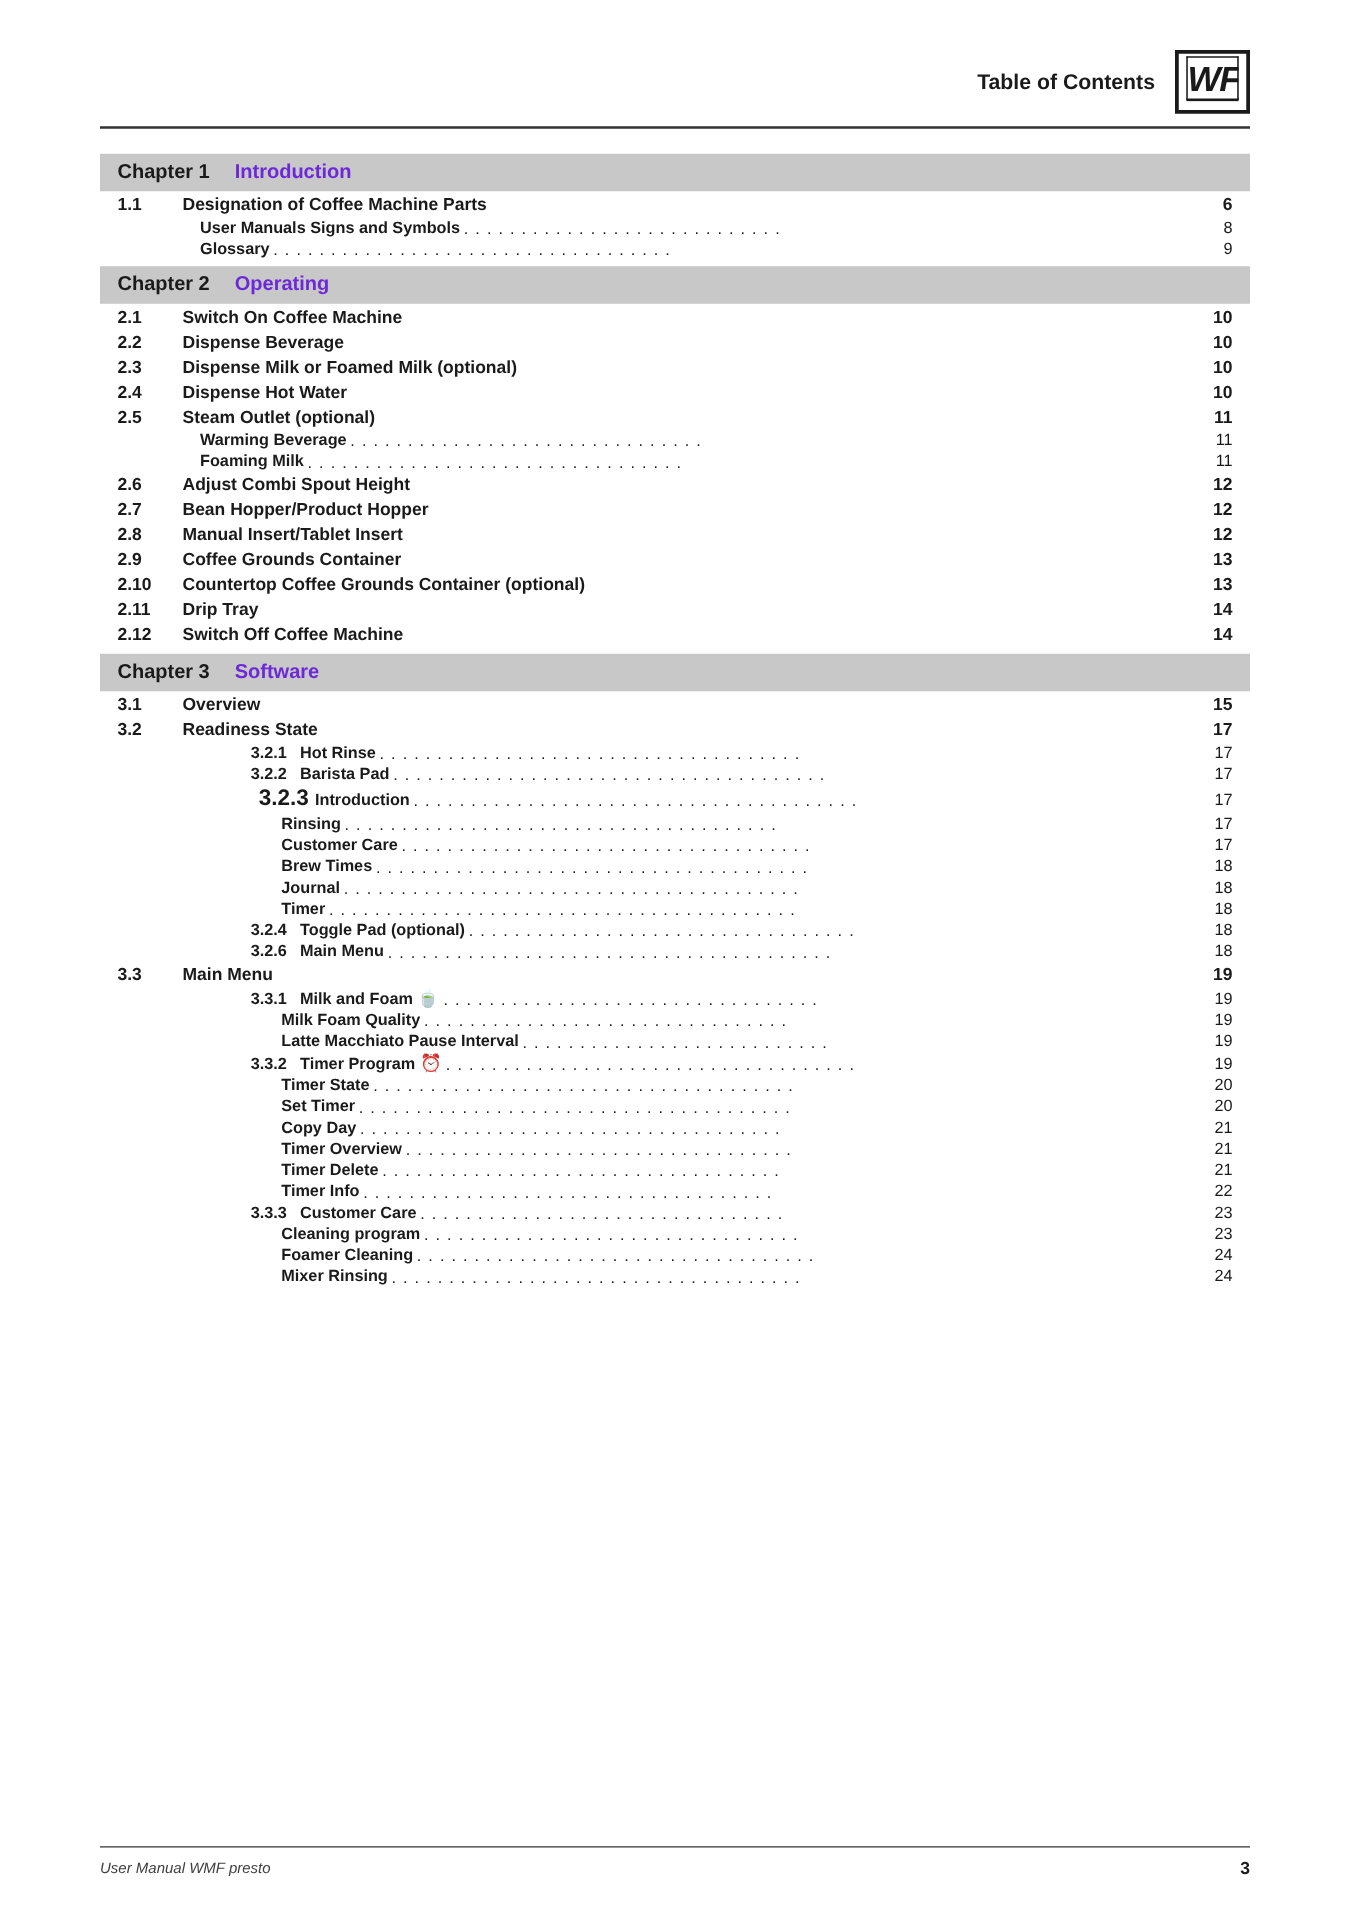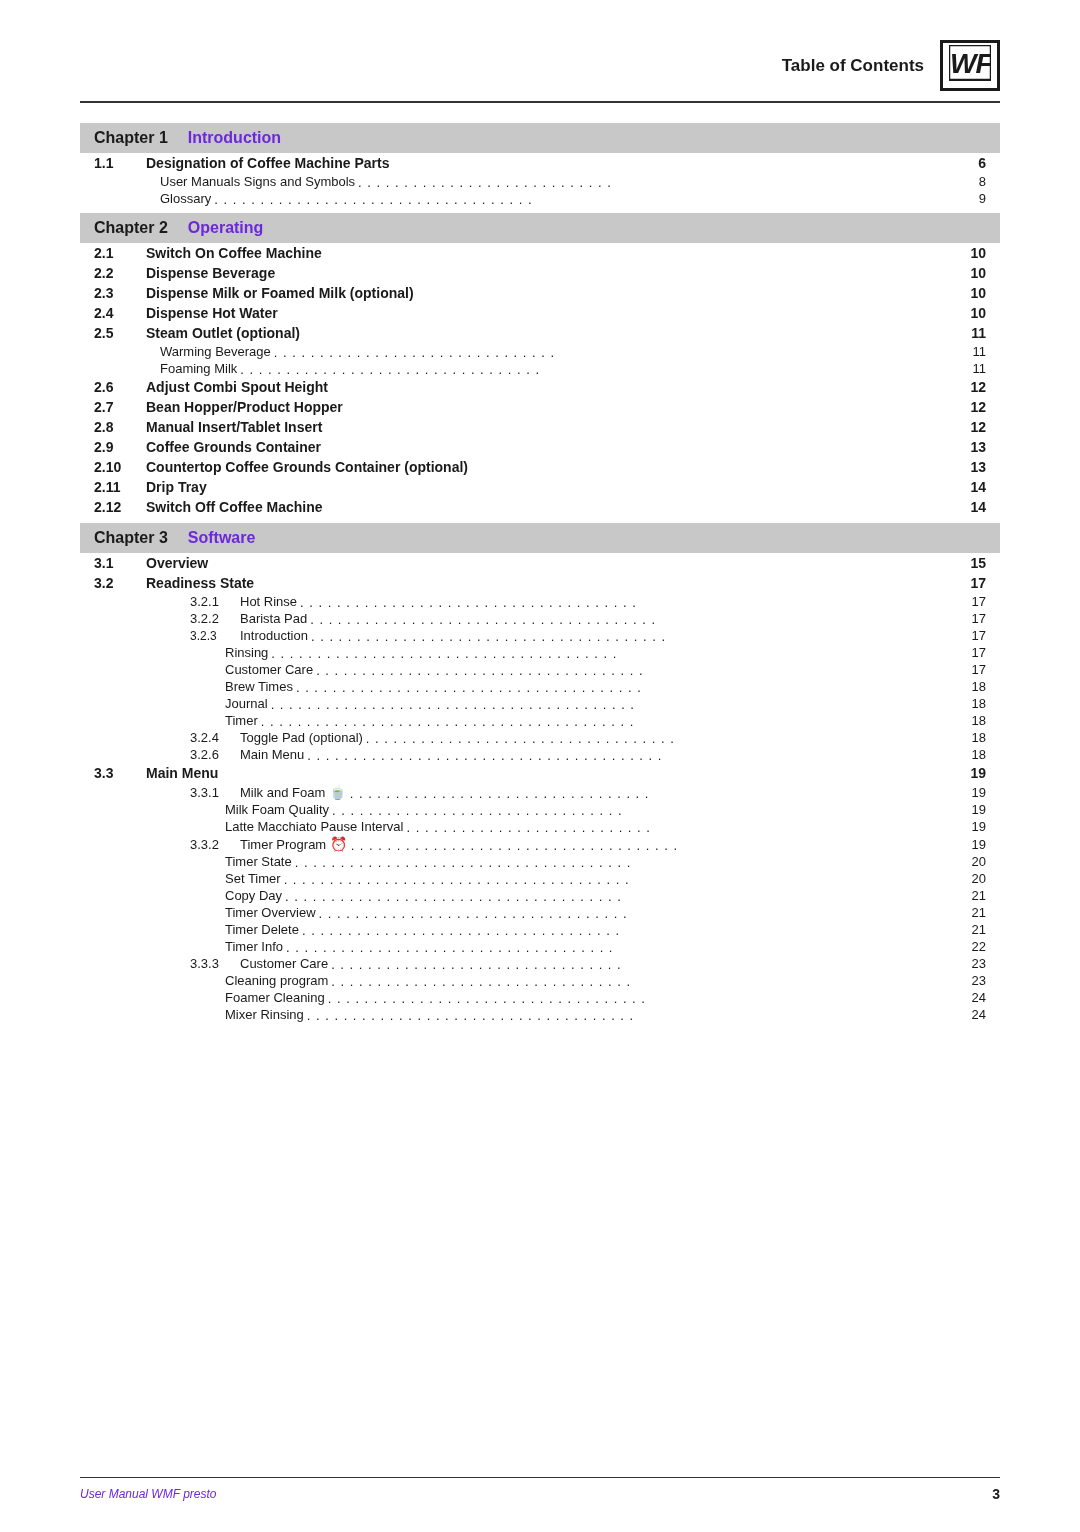--- a/index.html
+++ b/index.html
@@ -118,23 +118,24 @@
     .dot-row-indent2 {
       padding-left: 110px;
     }
 
     .dot-row-indent3 {
       padding-left: 145px;
     }
 
     .dot-label {
       font-size: 13px;
-      font-weight: normal;
+      font-weight: bold;
       white-space: nowrap;
       flex-shrink: 0;
+      text-align: center;
     }
 
     .dot-filler {
       flex: 1;
       overflow: hidden;
       font-size: 13px;
       letter-spacing: 1px;
       padding: 0 3px;
       position: relative;
       bottom: -1px;
@@ -156,21 +157,21 @@
       display: flex;
       justify-content: space-between;
       align-items: center;
       border-top: 1px solid #333;
       padding-top: 8px;
     }
 
     .footer-text {
       font-size: 12px;
       font-style: italic;
-      color: #6d28d9;
+      color: #404040;
     }
 
     .footer-page {
       font-size: 14px;
       font-weight: bold;
     }
 
     .spacer-row {
       height: 6px;
     }
@@ -326,21 +327,21 @@
   </div>
 
   <div class="dot-row dot-row-indent2">
     <span class="dot-label" style="min-width:50px; font-size:13px;">3.2.2</span>
     <span class="dot-label">Barista Pad</span>
     <span class="dot-filler"> . . . . . . . . . . . . . . . . . . . . . . . . . . . . . . . . . . . . . .</span>
     <span class="dot-page">17</span>
   </div>
 
   <div class="dot-row dot-row-indent2">
-    <span class="dot-label" style="min-width:50px; font-size:12px;">3.2.3</span>
+    <span class="dot-label" style="min-width:50px; font-size:18px;margin-left:12px;">3.2.3</span>
     <span class="dot-label">Introduction</span>
     <span class="dot-filler"> . . . . . . . . . . . . . . . . . . . . . . . . . . . . . . . . . . . . . . .</span>
     <span class="dot-page">17</span>
   </div>
 
   <div class="dot-row dot-row-indent3">
     <span class="dot-label">Rinsing</span>
     <span class="dot-filler"> . . . . . . . . . . . . . . . . . . . . . . . . . . . . . . . . . . . . . .</span>
     <span class="dot-page">17</span>
   </div>

